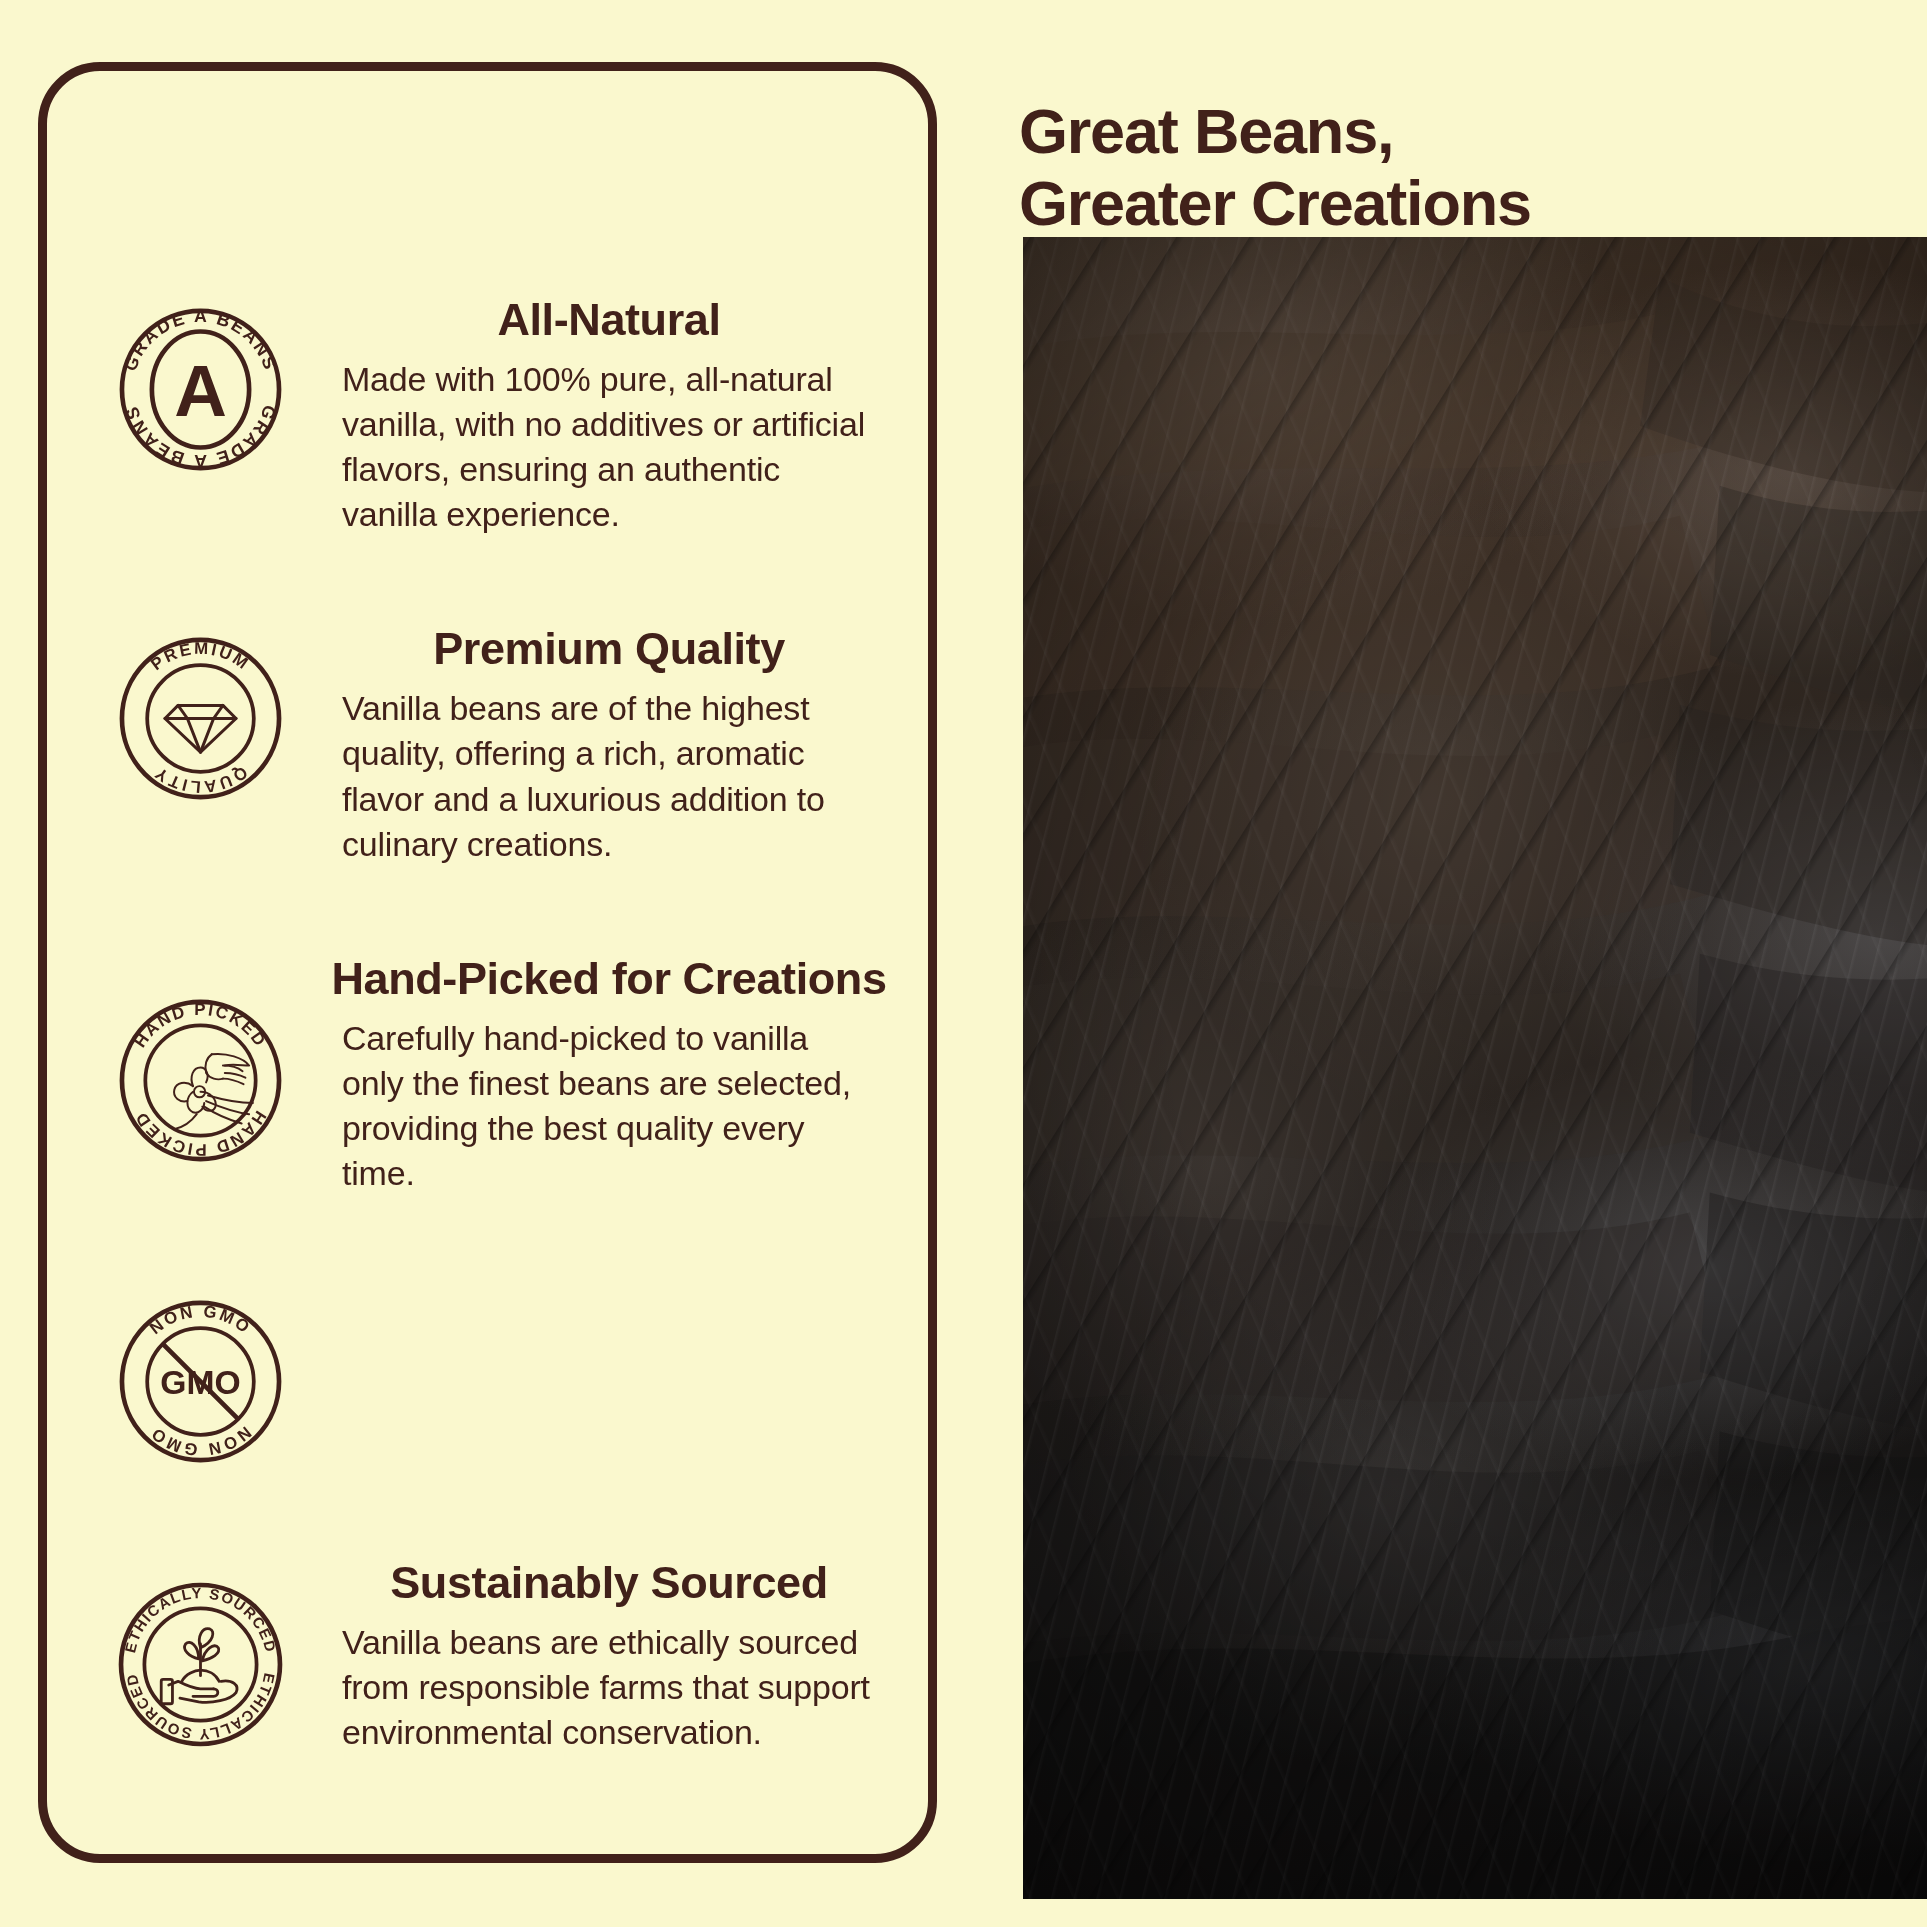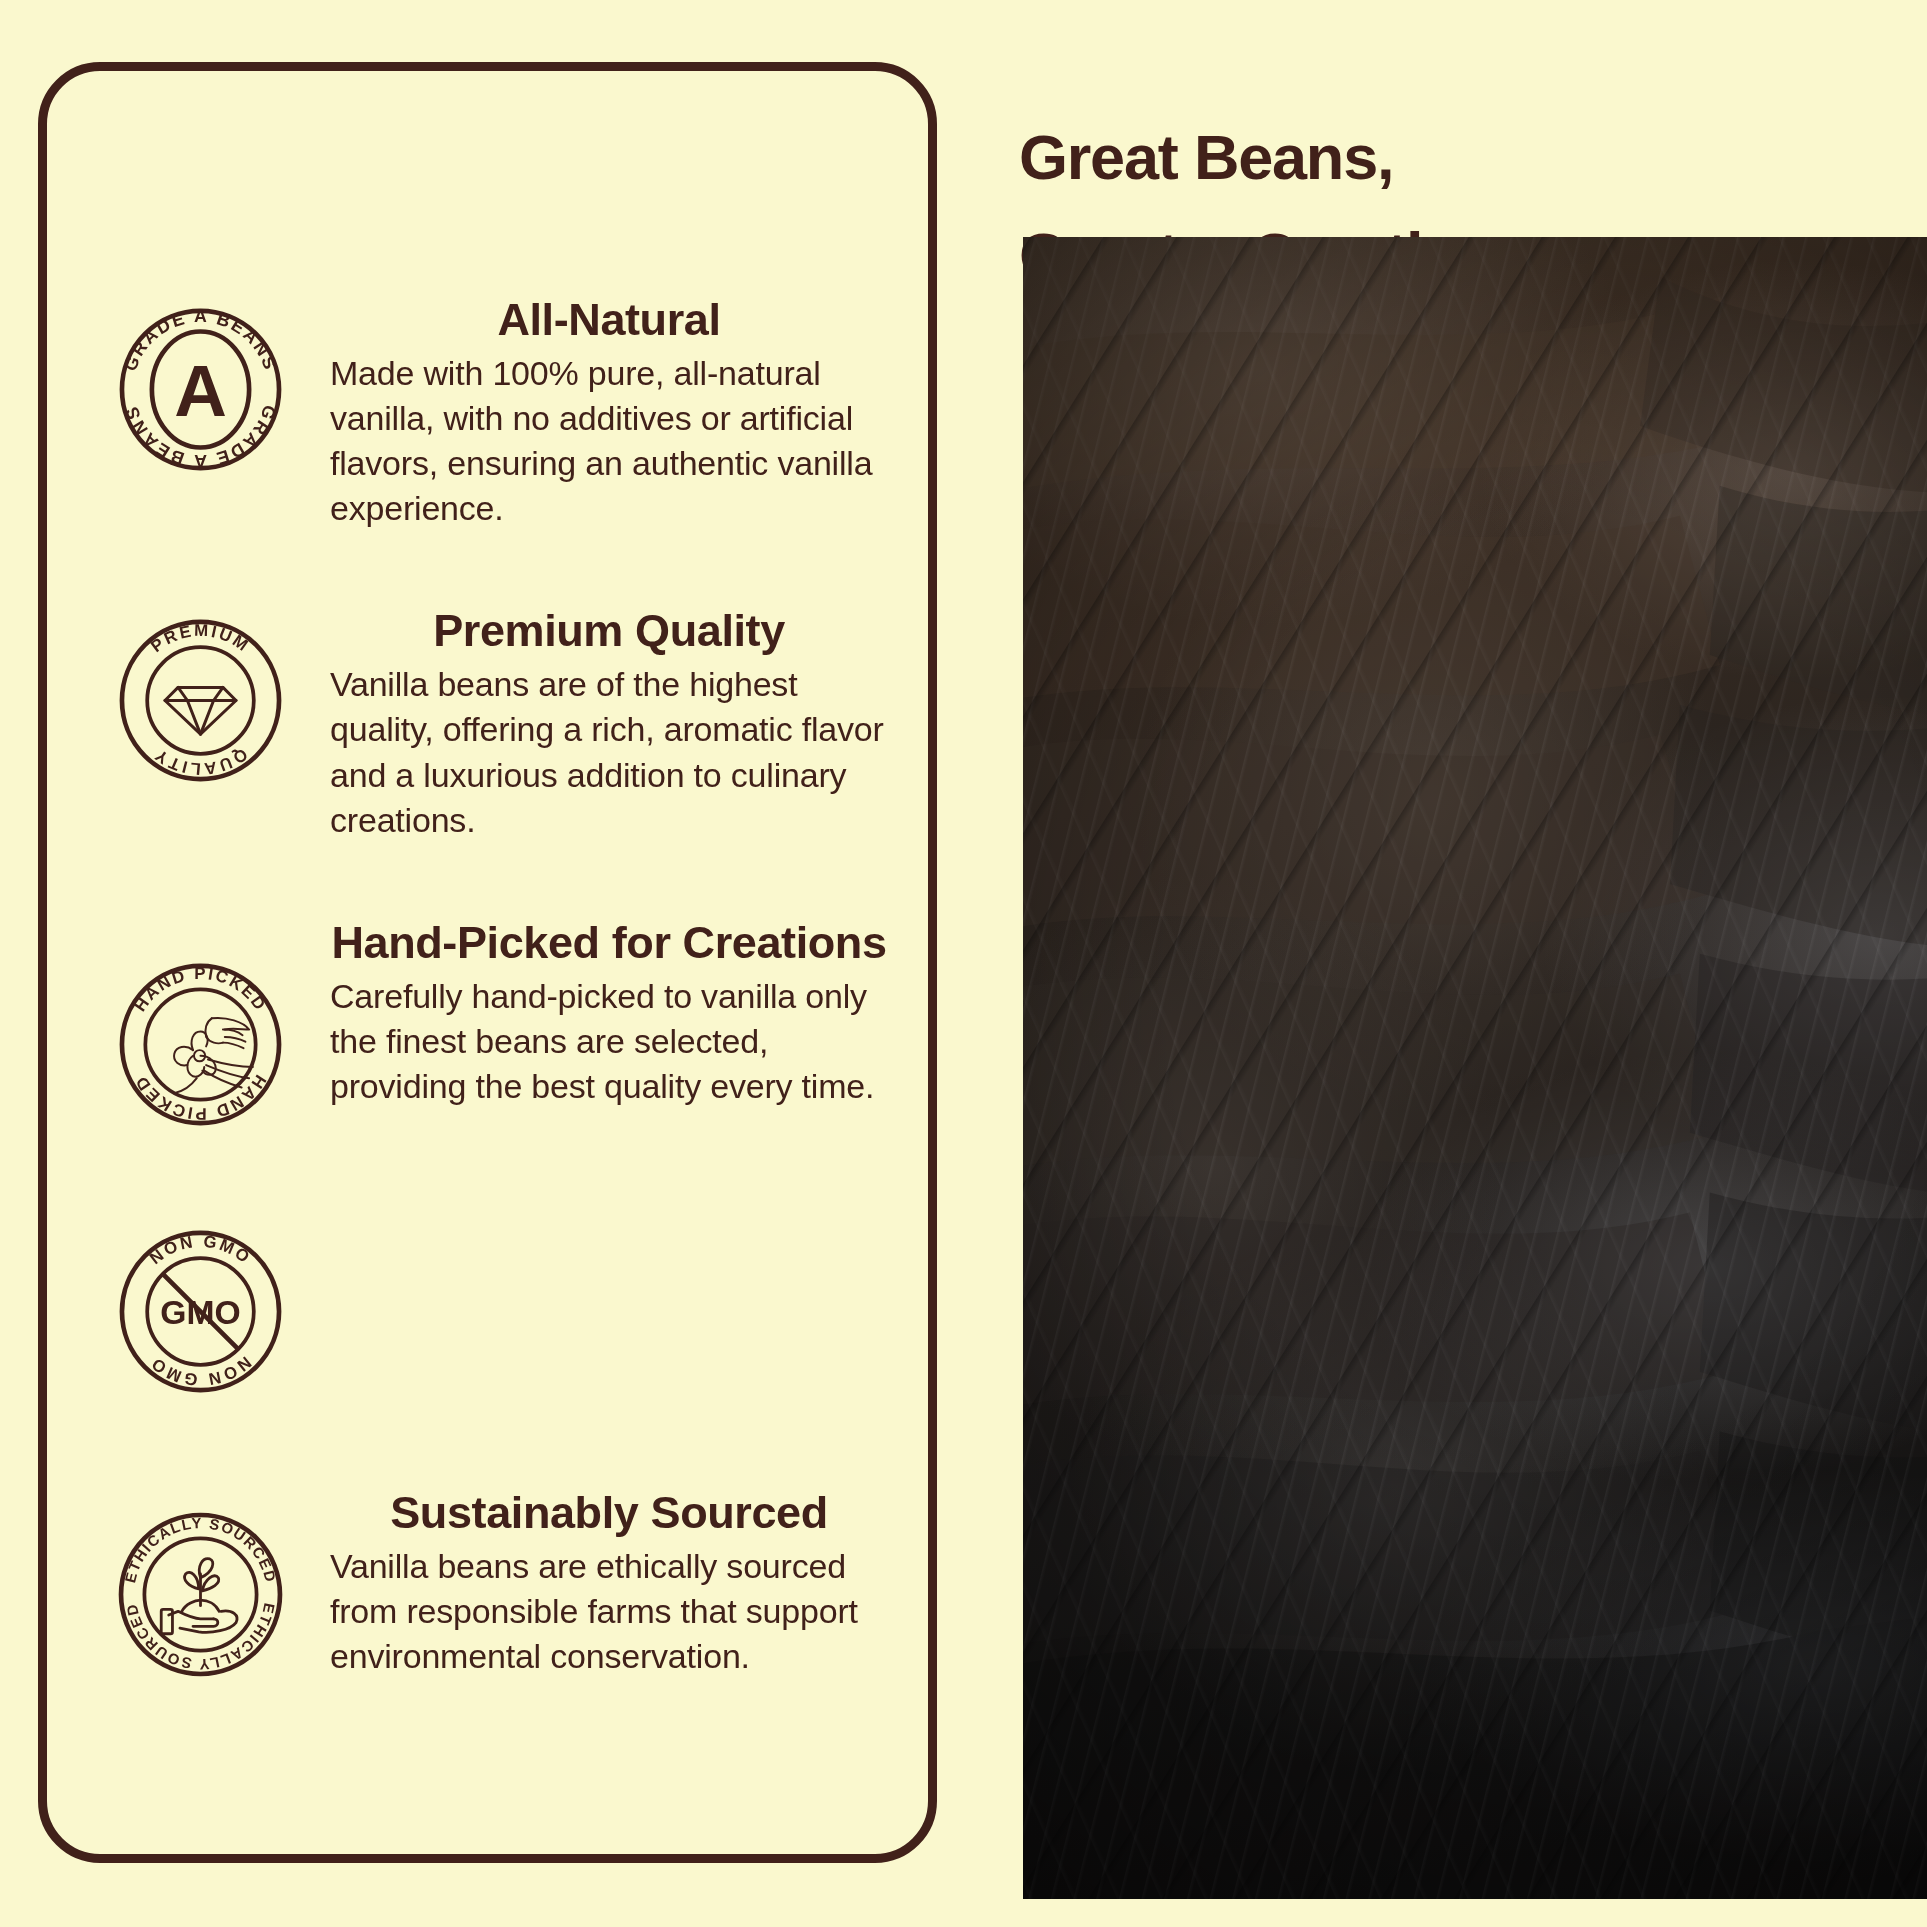--- a/index.html
+++ b/index.html
@@ -74,21 +74,21 @@
     margin: 0 0 6px 0;
     letter-spacing: -0.4px;
     text-align: center;
   }
 
   .feature-desc {
     font-size: 34px;
     font-weight: 400;
     color: #41211A;
     line-height: 1.33;
-    margin: 0;
+    margin: 12px;
     letter-spacing: -0.2px;
   }
 
   
   .row-0 { margin-top: 80px; }
   .row-1 { margin-top: 22px; }
   .row-2 { margin-top: 22px; }
   .row-3 { margin-top: 20px; }
   .row-4 { margin-top: 30px; }
 
@@ -111,21 +111,21 @@
     position: absolute;
     left: 12px;
     top: 96px;
     width: 896px;
     font-size: 63px;
     font-weight: 700;
     color: #41211A;
     line-height: 1.14;
     letter-spacing: -1.2px;
   }
-  .headline-line { display: block; white-space: nowrap; margin-top: 26px; }
+  .headline-line { display: block; white-space: nowrap; }
 
   .photo {
     position: absolute;
     left: 16px;
     top: 237px;
     width: 1072px;
     height: 1662px;
     overflow: hidden;
     background: #130F0D;
   }

